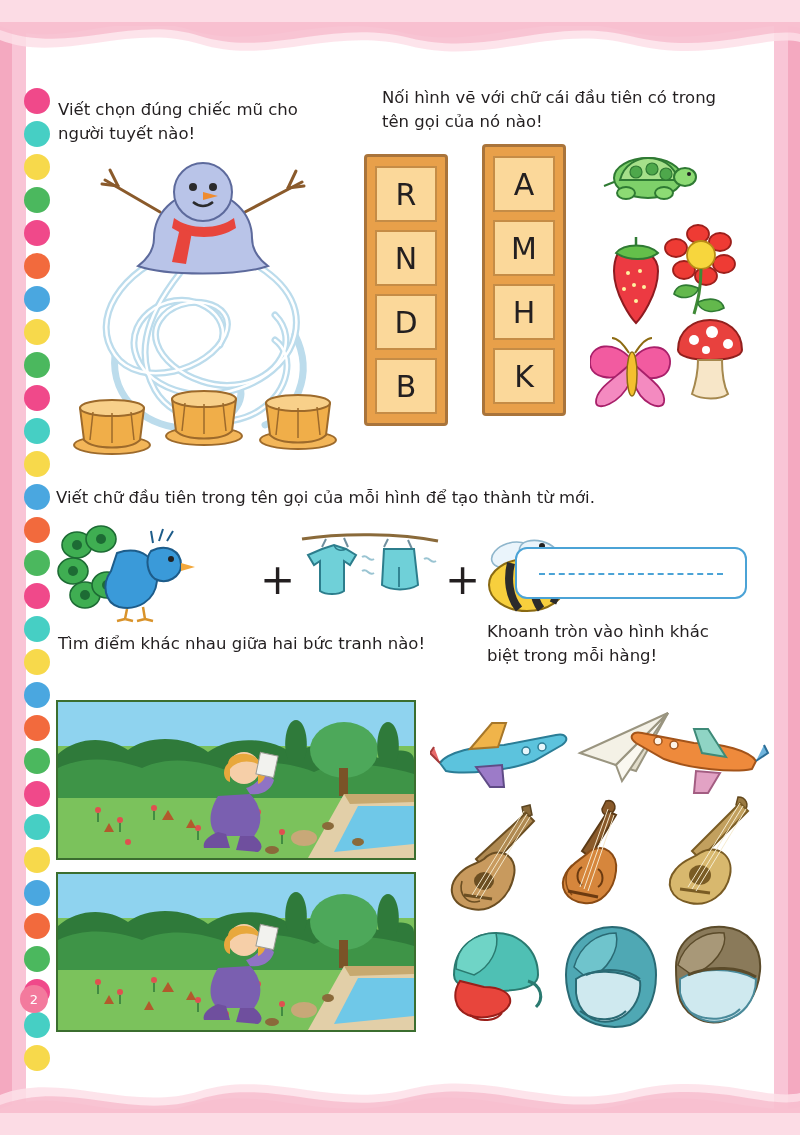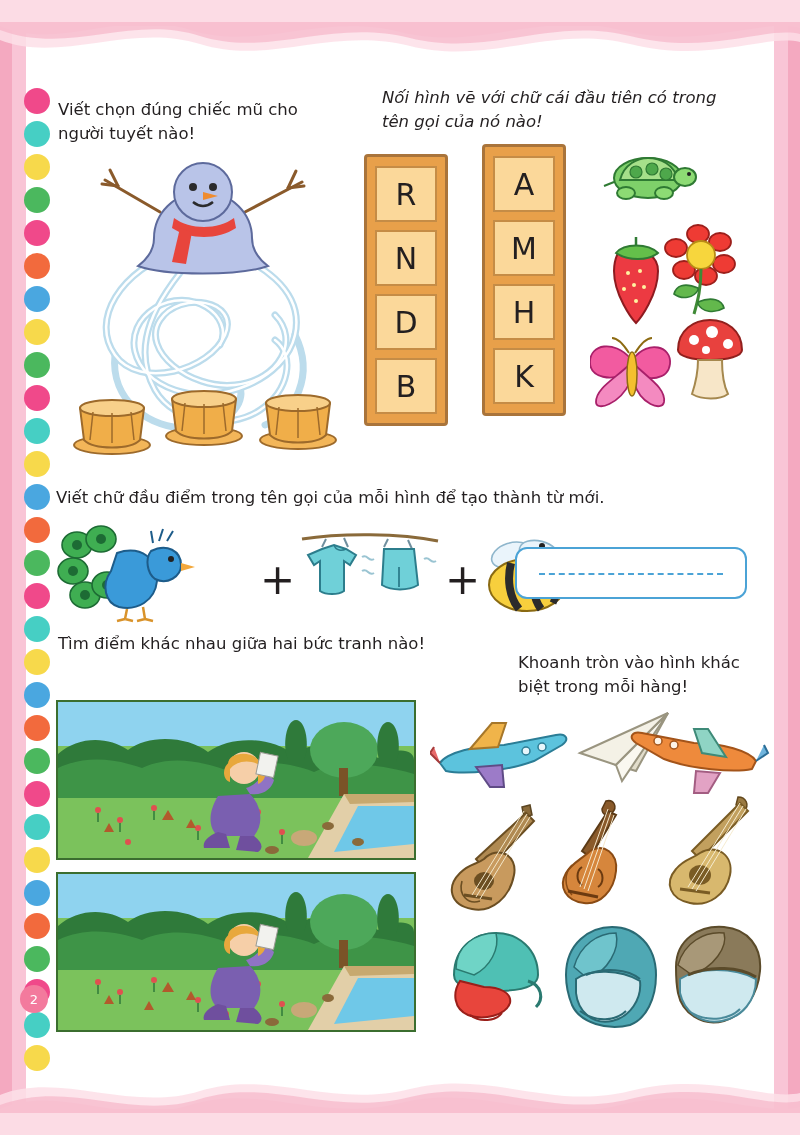--- a/index.html
+++ b/index.html
@@ -67,23 +67,23 @@
   
   .instr {
     position: absolute;
     color: #231f20;
     font-size: 16.5px;
     line-height: 1.45;
     font-family: "DejaVu Sans", sans-serif;
   }
 
   #instr-1 { left: 58px; top: 98px; width: 270px; }
-  #instr-2 { left: 382px; top: 86px; width: 350px; font-style: italic; }
+  #instr-2 { left: 382px; top: 86px; width: 350px; }
   #instr-3 { left: 56px; top: 486px; width: 640px; }
-  #instr-4 { left: 487px; top: 651px; width: 250px; margin-left: 31px; }
+  #instr-4 { left: 487px; top: 620px; width: 250px; }
   #instr-5 { left: 58px; top: 632px; width: 400px; }
 
   
   .page-num {
     position: absolute;
     left: 20px;
     top: 985px;
     width: 28px;
     height: 28px;
     border-radius: 50%;
@@ -228,21 +228,21 @@
   <div class="dot" style="background:#4bb85e"></div>
   <div class="dot" style="background:#f0498a"></div>
   <div class="dot" style="background:#46cfc4"></div>
   <div class="dot" style="background:#f7d94b"></div>
 </div>
 
 <div class="page-num">2</div>
 
 <div class="instr" id="instr-1">Viết chọn đúng chiếc mũ cho người tuyết nào!</div>
 <div class="instr" id="instr-2">Nối hình vẽ với chữ cái đầu tiên có trong tên gọi của nó nào!</div>
-<div class="instr" id="instr-3">Viết chữ đầu điểm trong tên gọi của mỗi hình để tạo thành từ mới.</div>
+<div class="instr" id="instr-3">Viết chữ đầu tiên trong tên gọi của mỗi hình để tạo thành từ mới.</div>
 <div class="instr" id="instr-4">Khoanh tròn vào hình khác biệt trong mỗi hàng!</div>
 <div class="instr" id="instr-5">Tìm điểm khác nhau giữa hai bức tranh nào!</div>
 
 <div id="act1">
   <svg width="300" height="320" viewBox="0 0 300 320">
 
     <g fill="none" stroke="#bcdcec" stroke-width="7" stroke-linecap="round">
       <path d="M120,110 C60,130 30,180 55,215 C80,250 150,230 165,195 C180,160 120,150 100,180 C80,210 130,250 175,245 C220,240 240,200 215,175"></path>
       <path d="M150,105 C200,120 245,150 235,195 C225,240 160,265 115,250 C70,235 60,190 95,168 C130,146 175,175 160,205"></path>
       <path d="M135,115 C95,160 70,205 95,250 C115,285 170,290 200,270 C230,250 235,215 215,200"></path>

